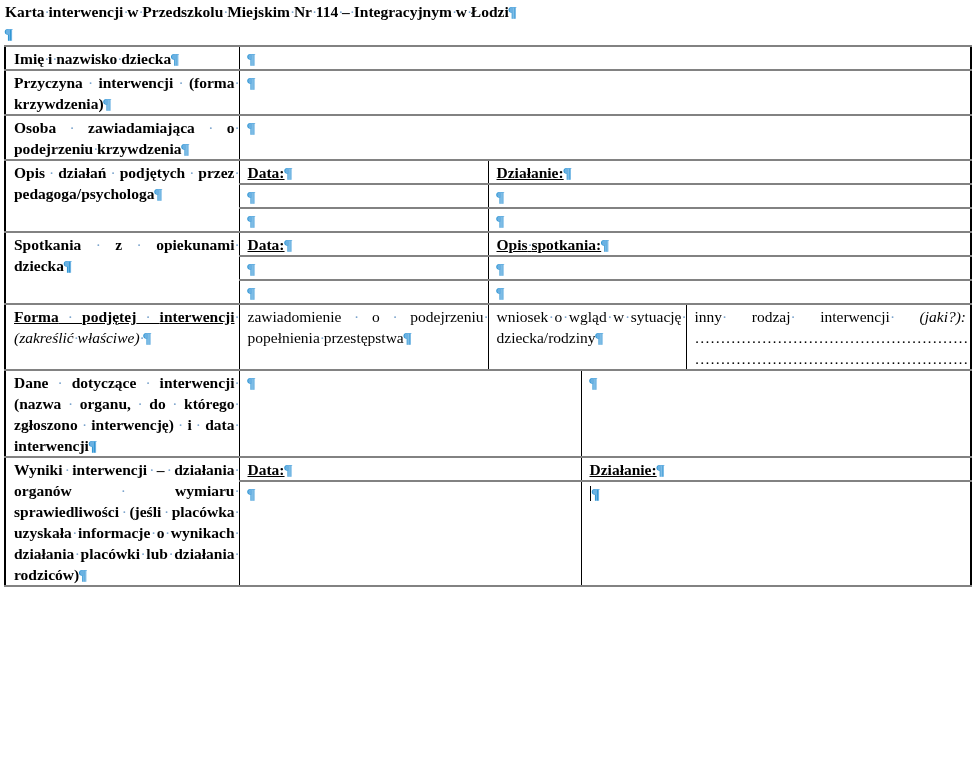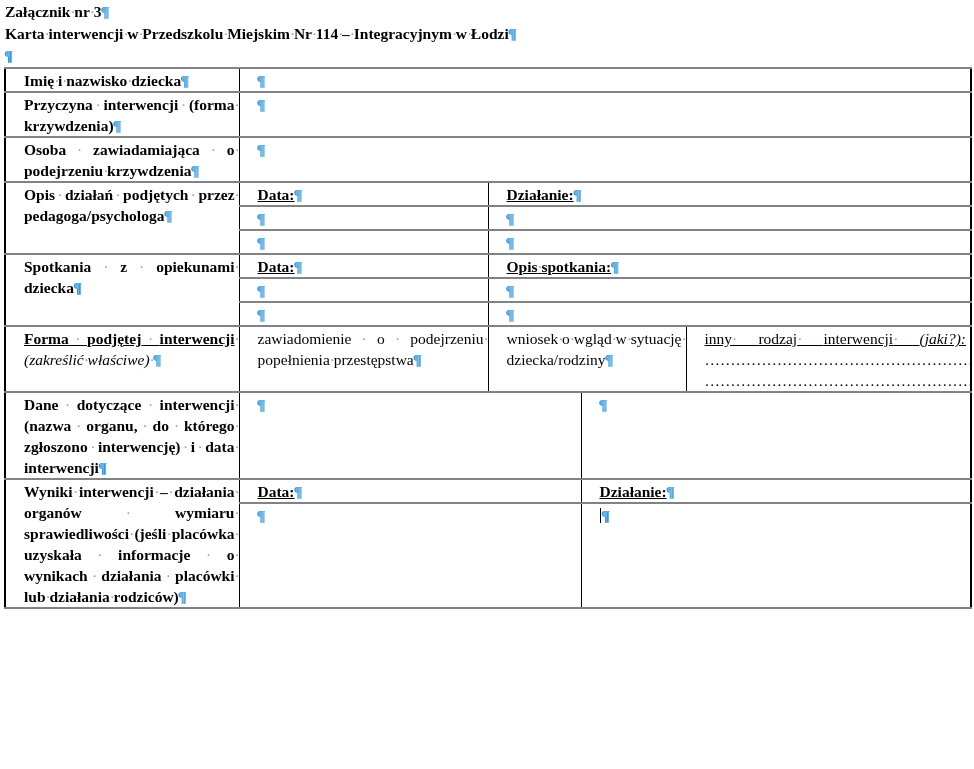--- a/index.html
+++ b/index.html
@@ -23,31 +23,31 @@
   .doc-header{padding-left:1px;}
   .hline{font-weight:bold;line-height:22px;white-space:nowrap;}
   .hline-empty{line-height:22px;}
   table.form{
     border-collapse:collapse;table-layout:fixed;width:966px;
     border-left:2px solid var(--border-v);
     border-right:2px solid var(--border-v);
   }
   td{
     vertical-align:top;
-    padding:1px 4px 0 18px;
+    padding:1px 4px 0 8px;
     border-left:1px solid var(--border-v);
     border-right:1px solid var(--border-v);
     border-top:2px solid var(--border-h);
     border-bottom:2px solid var(--border-h);
     overflow:hidden;
   }
   td.lbl{font-weight:bold;text-align:justify;}
   .b{font-weight:bold;text-decoration:underline;}
   .it{font-style:italic;font-weight:normal;}
-  .spread{text-align:justify;text-align-last:justify;text-decoration:underline;}
+  .spread{text-align:justify;text-align-last:justify;}
   .pilcrow{
     color:var(--pilcrow-light);
     font-weight:bold;font-style:normal;
     text-shadow:-1px 0 0 var(--pilcrow-blue);
   }
   .sp{position:relative;}
   .sp::before{
     content:"·";
     position:absolute;left:0;right:0;text-align:center;
     color:var(--space-dot);
@@ -58,21 +58,20 @@
     background:#000;vertical-align:-2px;margin-right:1px;
   }
   .dotline{white-space:nowrap;}
 </style>
 </head>
 <body>
 
 <div class="page">
 
   <div class="doc-header">
-    <div class="hline"><span>Załącznik<span class="sp"> </span>nr<span class="sp"> </span>3</span><span class="pilcrow">¶</span></div>
     <div class="hline"><span>Karta<span class="sp"> </span>interwencji<span class="sp"> </span>w<span class="sp"> </span>Przedszkolu<span class="sp"> </span>Miejskim<span class="sp"> </span>Nr<span class="sp"> </span>114<span class="sp"> </span>–<span class="sp"> </span>Integracyjnym<span class="sp"> </span>w<span class="sp"> </span>Łodzi</span><span class="pilcrow">¶</span></div>
     <div class="hline-empty"><span class="pilcrow">¶</span></div>
   </div>
 
   <table class="form">
     <colgroup>
       <col style="width:234px">
         <col style="width:249px">
         <col style="width:93px">
         <col style="width:105px">

